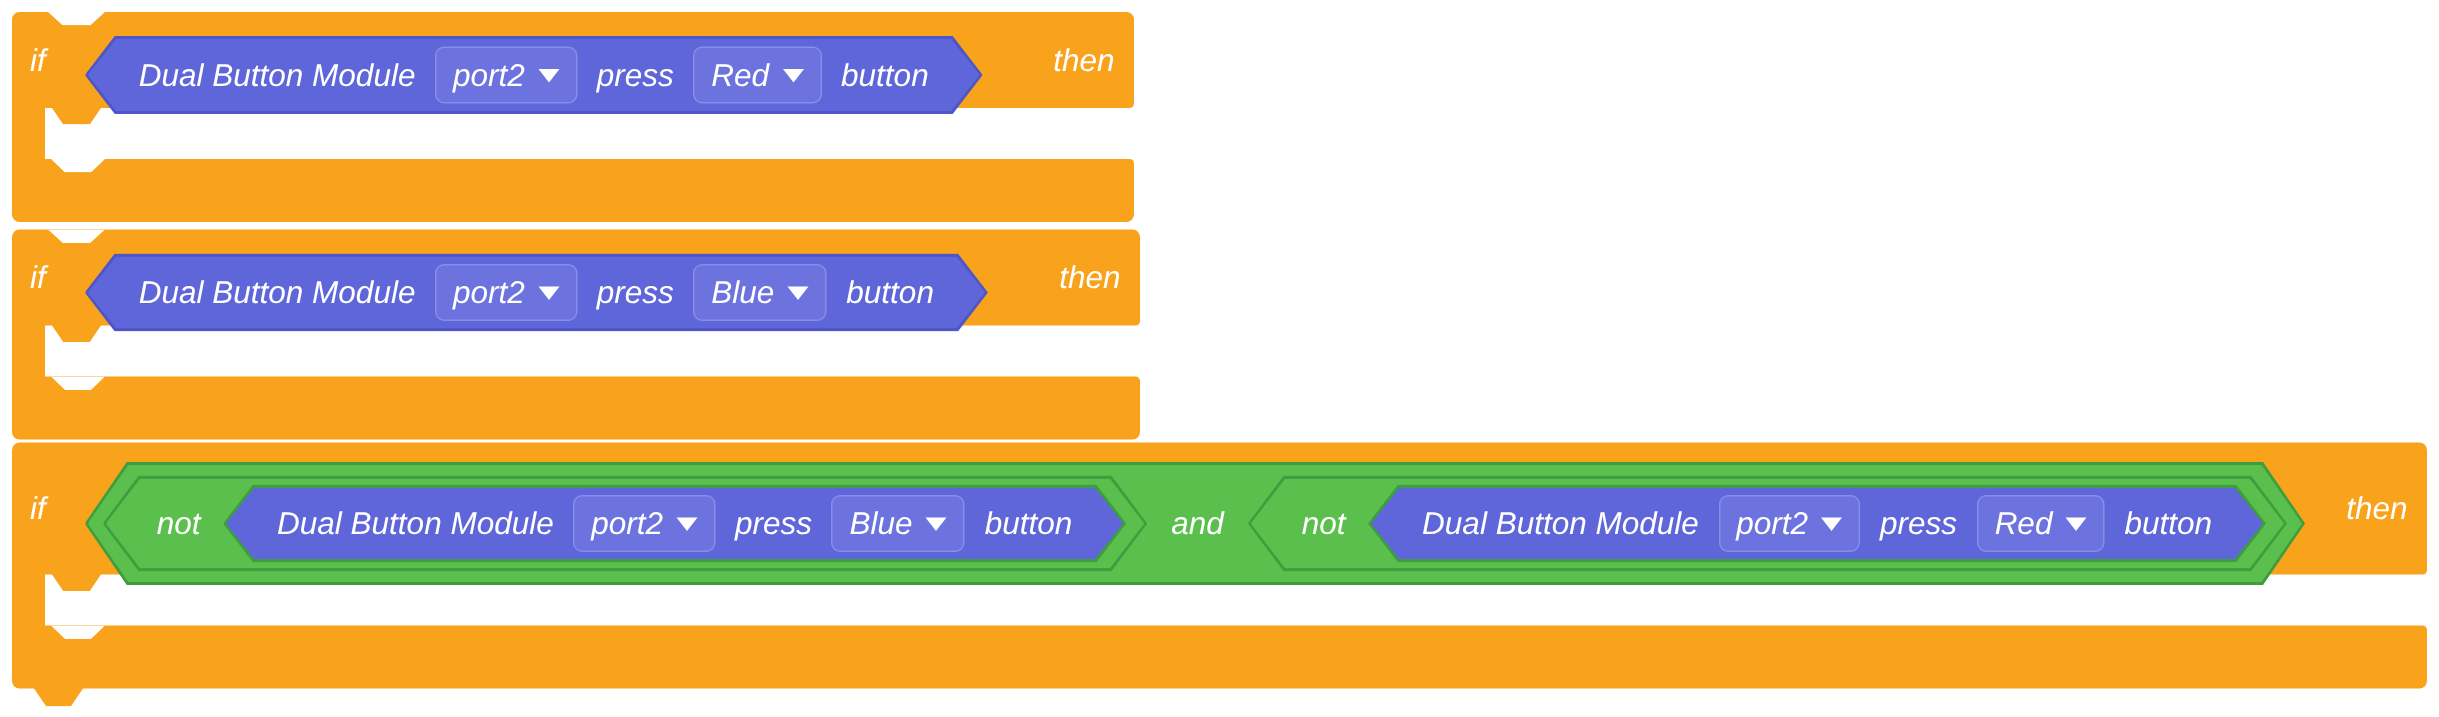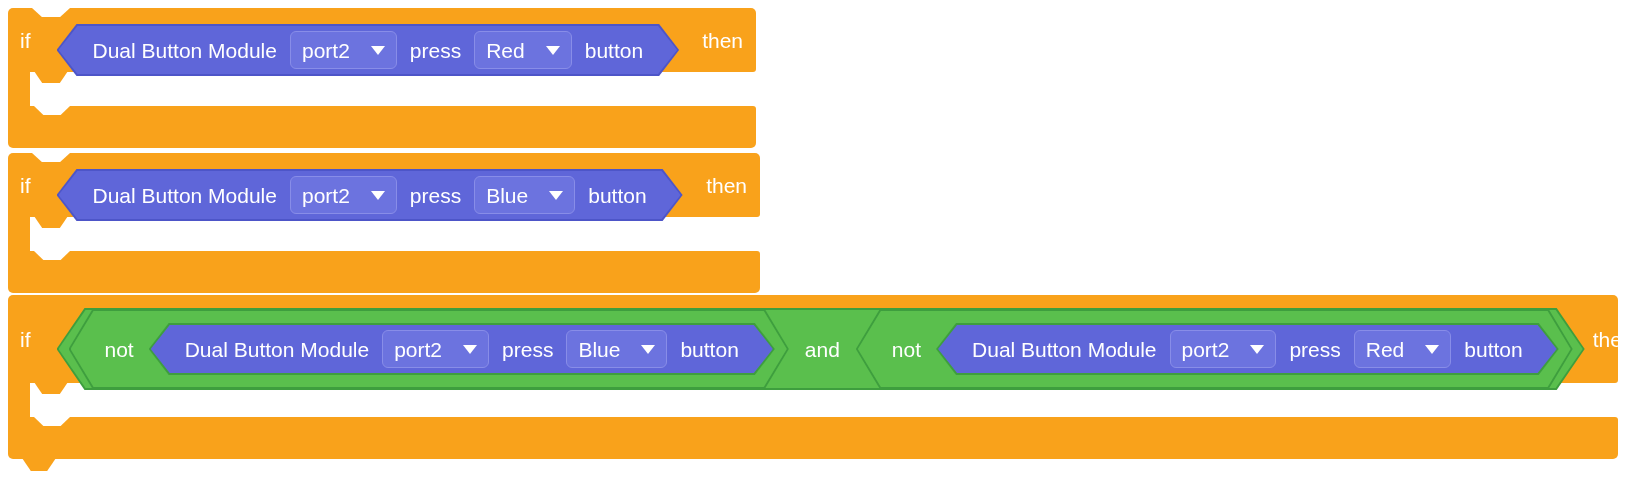--- a/index.html
+++ b/index.html
@@ -33,20 +33,21 @@
     line-height:1;
   }
   
   .bar-top{
     position:relative;
     display:flex;align-items:center;
     background:var(--orange);
     border-radius:5px 5px 3px 0;
     padding:0 13px 0 12px;
     width:100%;
+    font-style:italic;
   }
   .if-lbl{flex:0 0 auto;}
   .then-lbl{margin-left:auto;padding-left:8px;}
   .cond-slot{margin-left:26px;flex:0 0 auto;margin-top:20px;}
   .notch-top{
     position:absolute;top:0;left:24px;width:38px;height:9px;
     background:var(--canvas-bg);
     clip-path:polygon(0 0,100% 0,74% 100%,26% 100%);
   }
   .mouth{position:relative;height:34px;width:100%;}
@@ -80,27 +81,27 @@
     clip-path:polygon(var(--p) 0,calc(100% - var(--p)) 0,100% 50%,calc(100% - var(--p)) 100%,var(--p) 100%,0 50%);
   }
   .hex>.hf{
     inset:2px;background:var(--hf);
     clip-path:polygon(calc(var(--p) - 1px) 0,calc(100% - var(--p) + 1px) 0,100% 50%,calc(100% - var(--p) + 1px) 100%,calc(var(--p) - 1px) 100%,0 50%);
   }
   .hex>.hc{position:relative;display:flex;align-items:center;}
   .hex-purple{--p:20px;height:52px;--hb:var(--purple-border);--hf:var(--purple);}
   .in-green .hex-purple{--hb:var(--green-border);}
   .hex-purple>.hc{gap:13px;padding:0 36px;}
-  .hex-not{--p:24px;height:80px;--hb:var(--green-border);--hf:var(--green);}
+  .hex-not{--p:24px;height:64px;--hb:var(--green-border);--hf:var(--green);}
   .hex-not>.hc{gap:15px;padding:0 14px 0 36px;}
   .hex-and{--p:28px;height:82px;--hb:var(--green-border);--hf:var(--green);}
   .hex-and>.hc{gap:16px;padding:0 12px;}
   
   .dd{
-    display:flex;align-items:center;gap:21px;
+    display:flex;align-items:center;gap:9px;
     height:38px;padding:0 11px;
     background:var(--purple-field);
     border:1px solid var(--purple-field-border);
     border-radius:6px;
     cursor:pointer;flex:0 0 auto;
   }
   .tri{
     width:0;height:0;
     border-left:7px solid transparent;
     border-right:7px solid transparent;

